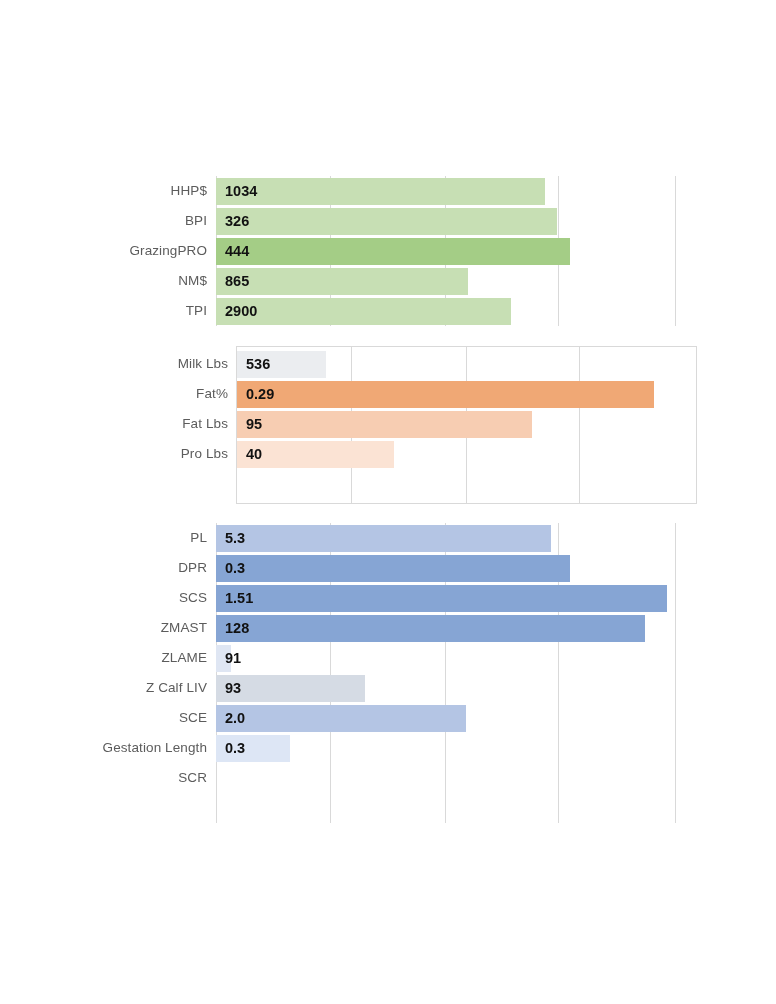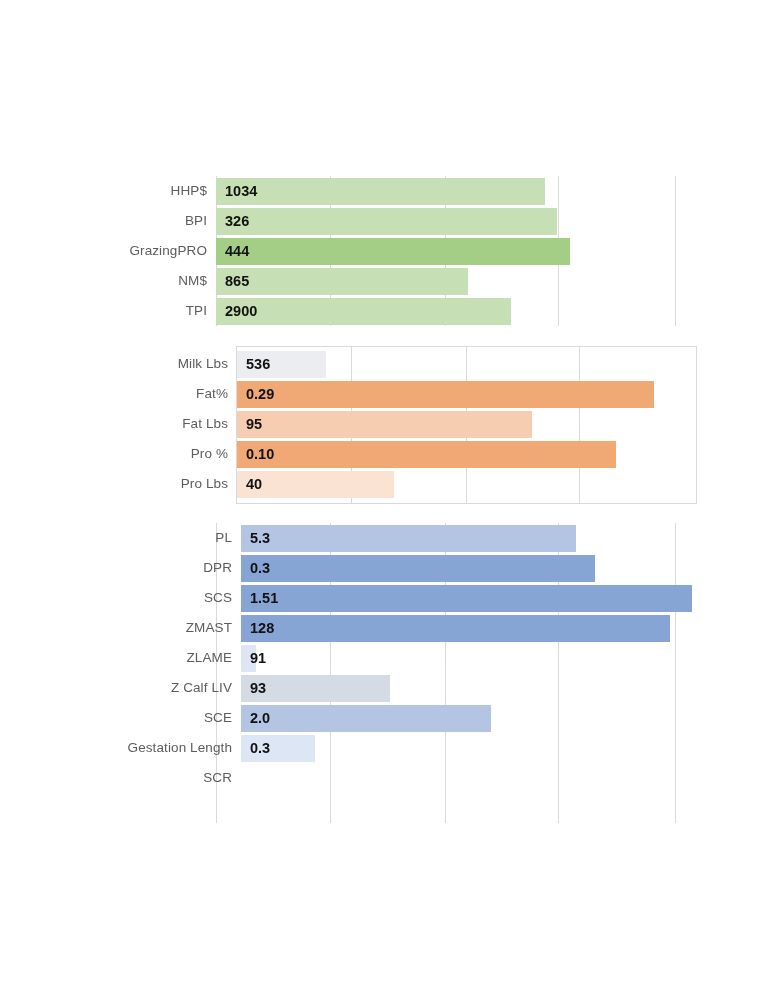--- a/index.html
+++ b/index.html
@@ -106,33 +106,28 @@
           <div class="rowlabel">Fat%</div>
           <div class="bar" style="width: 417px; background: rgb(240, 168, 117);"></div>
           <div class="barvalue">0.29</div>
         </div>
         <div class="row">
           <div class="rowlabel">Fat Lbs</div>
           <div class="bar" style="width: 295px; background: rgb(247, 205, 178);"></div>
           <div class="barvalue">95</div>
         </div>
         <div class="row">
-          <div class="rowlabel">Pro %</div>
-          <div class="bar" style="width: 379px; background: rgb(240, 168, 117);"></div>
-          <div class="barvalue">0.10</div>
-        </div>
-        <div class="row">
           <div class="rowlabel">Pro Lbs</div>
           <div class="bar" style="width: 157px; background: rgb(251, 227, 212);"></div>
           <div class="barvalue">40</div>
         </div>
       </div>
   </div>
 
-  <div class="group" id="g2" style="top:523px;left:216px;width:459px;height:300px;padding-left:25px;">
+  <div class="group" id="g2" style="top:523px;left:216px;width:459px;height:300px;">
     <div class="grid">
         <div class="gridline" style="left: 0px;"></div>
         <div class="gridline" style="left: 114px;"></div>
         <div class="gridline" style="left: 229px;"></div>
         <div class="gridline" style="left: 342px;"></div>
         <div class="gridline" style="left: 459px;"></div>
       </div>
     <div class="rows">
         <div class="row">
           <div class="rowlabel">PL</div>

